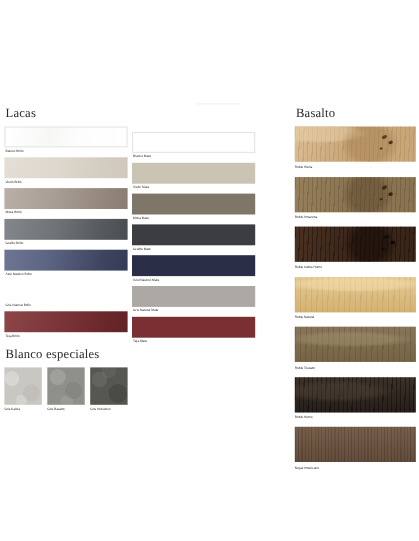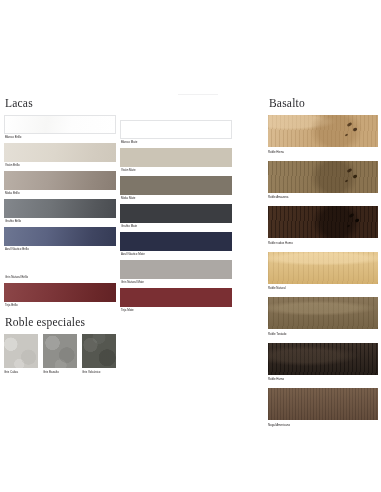--- a/index.html
+++ b/index.html
@@ -167,21 +167,21 @@
       <div class="bar" style="background:linear-gradient(100deg,#f2f1ef 0%,#e3e1de 40%,#cdc9c5 80%,#c3bebа 100%)"></div>
       <div class="swatch-label">Gris Natural Brillo</div>
     </div>
 
     <div class="bar-item">
       <div class="bar" style="background:linear-gradient(100deg,#8c4648 0%,#7c3639 42%,#6a2729 82%,#622225 100%)"></div>
       <div class="swatch-label">Teja Brillo</div>
     </div>
 
     <div class="sub-block">
-      <h2 class="section-title">Roble especiales</h2>
+      <h2 class="section-title">Blanco especiales</h2>
       <div class="tile-row">
 
         <div class="tile-cell">
           <div class="tile" style="background:#c9c7c2">
             <div class="grain" style="background:
               radial-gradient(circle at 20% 30%, rgba(255,255,255,.55) 0 18%, transparent 19%),
               radial-gradient(circle at 72% 68%, rgba(160,158,152,.35) 0 22%, transparent 23%),
               radial-gradient(circle at 45% 88%, rgba(255,255,255,.4) 0 14%, transparent 15%)"></div>
           </div>
           <div class="tile-label">Gris Caliza</div>

